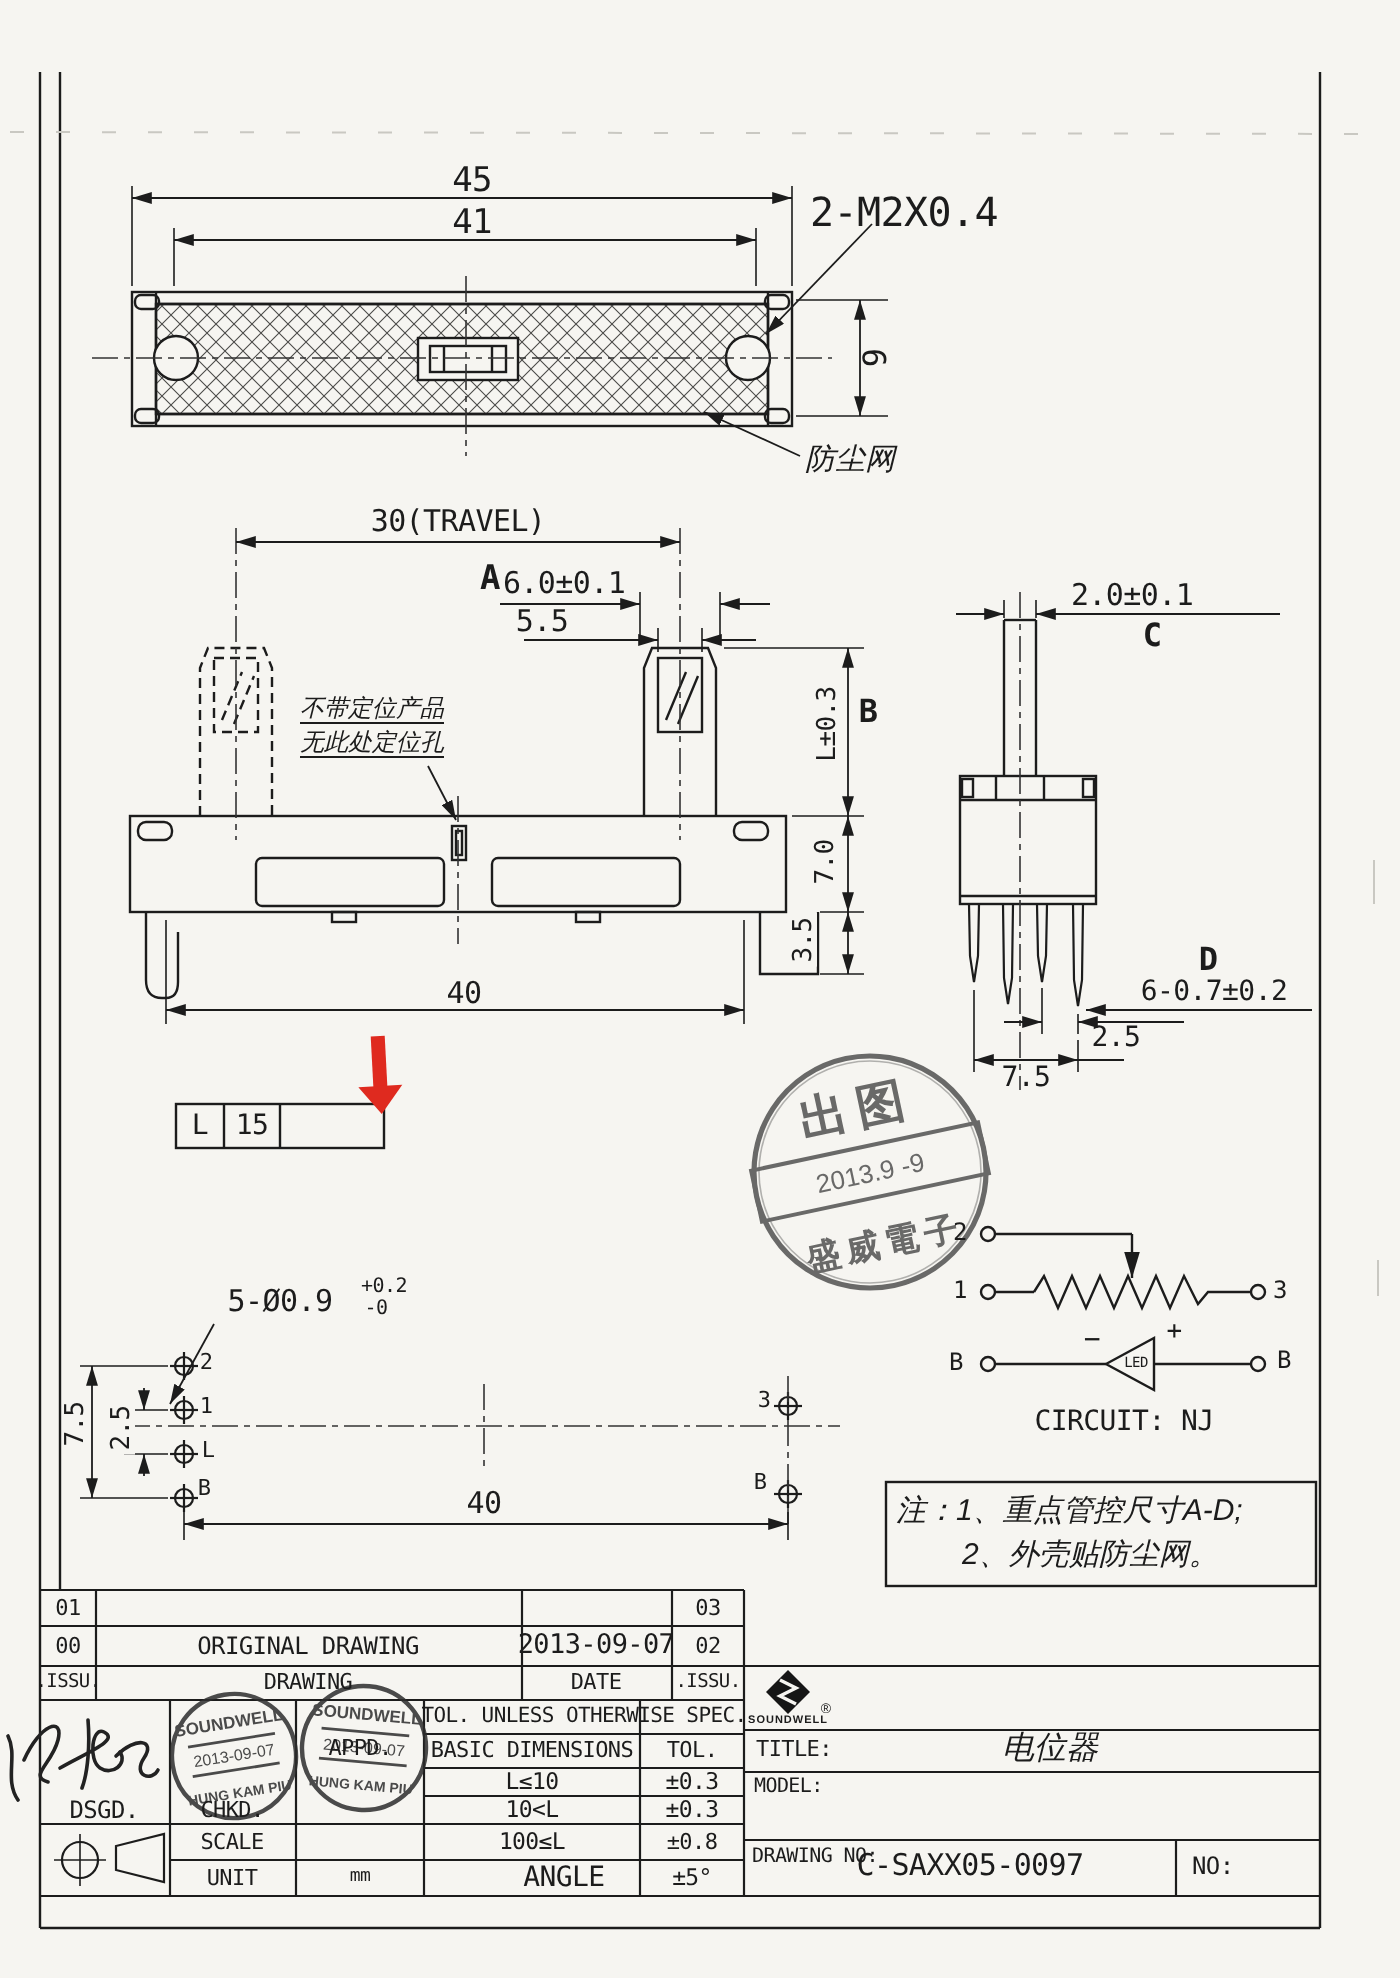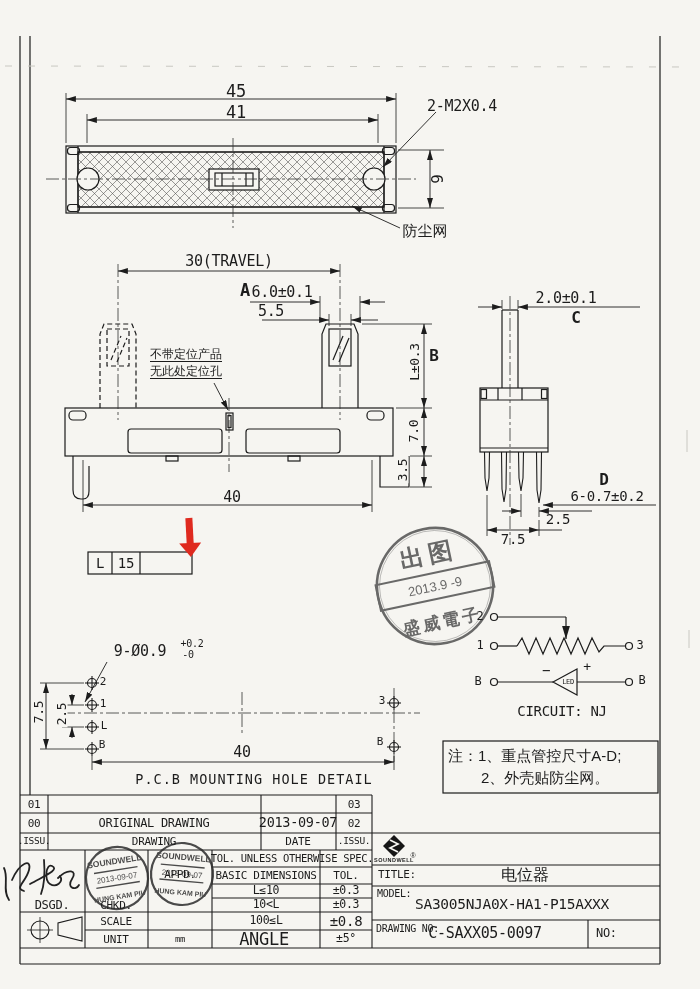--- a/index.html
+++ b/index.html
@@ -3,21 +3,21 @@
 <meta charset="utf-8">
 <style>
   html,body{margin:0;padding:0;background:#e8e7e3;}
   #page{position:relative;width:700px;height:989px;background:#f6f5f1;overflow:hidden;
         font-family:"Liberation Sans",sans-serif;}
   #page svg{position:absolute;left:0;top:0;}
   .t{position:absolute;color:#1c1c1c;white-space:nowrap;line-height:1;z-index:3;}
   .c{transform:translate(-50%,-50%);}
   .r{transform:translate(-50%,-50%) rotate(-90deg);}
   .mono{font-family:"DejaVu Sans Mono",monospace;letter-spacing:-0.3px;}
-  .cjk{font-family:"Liberation Sans",sans-serif;}
+  .cjk{font-family:"Liberation Sans",sans-serif;font-style:italic;}
   .u{border-bottom:1.2px solid #1c1c1c;padding-bottom:1px;}
   .bg{background:#f6f5f1;padding:0 2px;}
 </style>
 </head>
 <body>
 
 <div id="page">
 
 <svg width="700" height="989" viewBox="0 0 700 989">
   <defs>
@@ -291,21 +291,21 @@
 
   <g stroke="#c9c8c2" stroke-width="1">
     <line x1="5" y1="66" x2="695" y2="67" stroke-dasharray="7 16"></line>
     <line x1="687" y1="430" x2="687" y2="452"></line>
     <line x1="689" y1="630" x2="689" y2="648"></line>
   </g>
 </svg>
 
 <span class="t c mono" style="left:236px;top:91px;font-size:17px">45</span>
 <span class="t c mono" style="left:236px;top:112px;font-size:17px">41</span>
-<span class="t c mono" style="left:462px;top:106px;font-size:15px">2-M2X0.4</span>
+<span class="t c mono" style="left:452px;top:106px;font-size:20px">2-M2X0.4</span>
 <span class="t r mono" style="left:438px;top:179px;font-size:16px">9</span>
 <span class="t c cjk" style="left:425px;top:230px;font-size:15px">防尘网</span>
 
 <span class="t c mono" style="left:229px;top:261px;font-size:15px">30(TRAVEL)</span>
 <span class="t c mono" style="left:245px;top:290px;font-size:17px;font-weight:bold">A</span>
 <span class="t c mono" style="left:282px;top:292px;font-size:15px">6.0±0.1</span>
 <span class="t c mono" style="left:271px;top:311px;font-size:15px">5.5</span>
 <span class="t c mono" style="left:434px;top:356px;font-size:16px;font-weight:bold">B</span>
 <span class="t r mono bg" style="left:414px;top:362px;font-size:13px">L±0.3</span>
 <span class="t r mono bg" style="left:413px;top:431px;font-size:13px">7.0</span>
@@ -327,33 +327,32 @@
 <span class="t c mono" style="left:480px;top:616px;font-size:12px">2</span>
 <span class="t c mono" style="left:480px;top:645px;font-size:12px">1</span>
 <span class="t c mono" style="left:640px;top:645px;font-size:12px">3</span>
 <span class="t c mono" style="left:478px;top:681px;font-size:12px">B</span>
 <span class="t c mono" style="left:642px;top:680px;font-size:12px">B</span>
 <span class="t c mono" style="left:546px;top:670px;font-size:14px">−</span>
 <span class="t c mono" style="left:587px;top:666px;font-size:13px">+</span>
 <span class="t c mono" style="left:568px;top:682px;font-size:7px">LED</span>
 <span class="t c mono" style="left:562px;top:711px;font-size:14px">CIRCUIT: NJ</span>
 
-<span class="t c mono" style="left:140px;top:651px;font-size:15px">9-Ø0.9</span>
+<span class="t c mono" style="left:140px;top:651px;font-size:15px">5-Ø0.9</span>
 <span class="t c mono" style="left:192px;top:644px;font-size:10px">+0.2</span>
 <span class="t c mono" style="left:188px;top:655px;font-size:10px">-0</span>
 <span class="t c mono" style="left:103px;top:681px;font-size:11px">2</span>
 <span class="t c mono" style="left:103px;top:703px;font-size:11px">1</span>
 <span class="t c mono" style="left:104px;top:725px;font-size:11px">L</span>
 <span class="t c mono" style="left:102px;top:744px;font-size:11px">B</span>
 <span class="t c mono" style="left:382px;top:700px;font-size:11px">3</span>
 <span class="t c mono" style="left:380px;top:741px;font-size:11px">B</span>
 <span class="t r mono bg" style="left:38px;top:712px;font-size:13px">7.5</span>
 <span class="t r mono bg" style="left:61px;top:714px;font-size:13px">2.5</span>
 <span class="t c mono" style="left:242px;top:752px;font-size:15px">40</span>
-<span class="t c mono" style="left:254px;top:780px;font-size:13.5px;letter-spacing:1px">P.C.B MOUNTING HOLE DETAIL</span>
 
 <span class="t cjk" style="left:448px;top:748px;font-size:15px">注：1、重点管控尺寸A-D;</span>
 <span class="t cjk" style="left:481px;top:770px;font-size:15px">2、外壳贴防尘网。</span>
 
 <span class="t c mono" style="left:34px;top:804px;font-size:11px">01</span>
 <span class="t c mono" style="left:354px;top:804px;font-size:11px">03</span>
 <span class="t c mono" style="left:34px;top:823px;font-size:11px">00</span>
 <span class="t c mono" style="left:154px;top:823px;font-size:12px">ORIGINAL  DRAWING</span>
 <span class="t c mono" style="left:298px;top:823px;font-size:13.5px">2013-09-07</span>
 <span class="t c mono" style="left:354px;top:823px;font-size:11px">02</span>
@@ -363,34 +362,33 @@
 <span class="t c mono" style="left:354px;top:841px;font-size:9.5px">.ISSU.</span>
 
 <span class="t c mono" style="left:292px;top:858px;font-size:10.5px">TOL. UNLESS OTHERWISE SPEC.</span>
 <span class="t c mono" style="left:266px;top:875px;font-size:11px">BASIC DIMENSIONS</span>
 <span class="t c mono" style="left:346px;top:875px;font-size:11px">TOL.</span>
 <span class="t c mono" style="left:266px;top:891px;font-size:11.5px">L≤10</span>
 <span class="t c mono" style="left:346px;top:891px;font-size:11.5px">±0.3</span>
 <span class="t c mono" style="left:266px;top:905px;font-size:11.5px">10&lt;L</span>
 <span class="t c mono" style="left:346px;top:905px;font-size:11.5px">±0.3</span>
 <span class="t c mono" style="left:266px;top:921px;font-size:11.5px">100≤L</span>
-<span class="t c mono" style="left:346px;top:921px;font-size:14px">±0.8</span>
-<span class="t c mono" style="left:264px;top:939px;font-size:17px">ANGLE</span>
+<span class="t c mono" style="left:346px;top:921px;font-size:11px">±0.8</span>
+<span class="t c mono" style="left:282px;top:939px;font-size:14px">ANGLE</span>
 <span class="t c mono" style="left:346px;top:939px;font-size:11.5px">±5°</span>
 
 <span class="t c mono" style="left:52px;top:905px;font-size:12px">DSGD.</span>
 <span class="t c mono" style="left:116px;top:905px;font-size:11px">CHKD.</span>
 <span class="t c mono" style="left:180px;top:874px;font-size:11px">APPD.</span>
 <span class="t c mono" style="left:116px;top:921px;font-size:11px">SCALE</span>
 <span class="t c mono" style="left:116px;top:939px;font-size:11px">UNIT</span>
 <span class="t c mono" style="left:180px;top:939px;font-size:9px">mm</span>
 
 <span class="t c" style="left:394px;top:861px;font-size:5.5px;font-weight:bold;letter-spacing:0.5px">SOUNDWELL</span>
 <span class="t c" style="left:413px;top:855px;font-size:7px">®</span>
 <span class="t mono" style="left:378px;top:869px;font-size:11px">TITLE:</span>
 <span class="t c cjk" style="left:525px;top:875px;font-size:16px">电位器</span>
 <span class="t mono" style="left:377px;top:889px;font-size:10px">MODEL:</span>
-<span class="t c mono" style="left:512px;top:904px;font-size:14.5px">SA3005NJA0X-HA1-P15AXXX</span>
 <span class="t mono" style="left:376px;top:924px;font-size:10px">DRAWING NO:</span>
 <span class="t c mono" style="left:485px;top:933px;font-size:15px">C-SAXX05-0097</span>
 <span class="t mono" style="left:596px;top:927px;font-size:12px">NO:</span>
 
 </div>
 
 </body></html>

